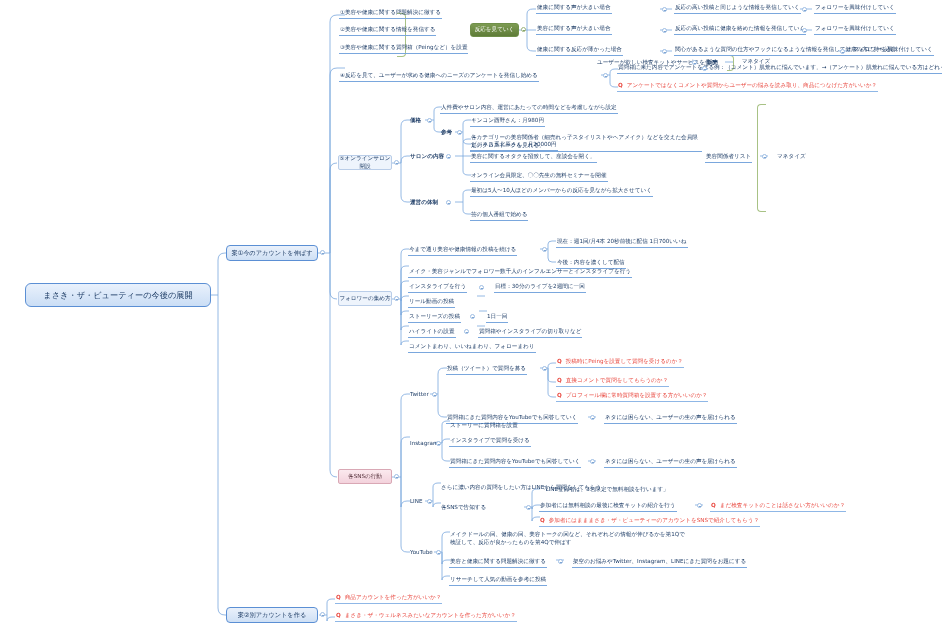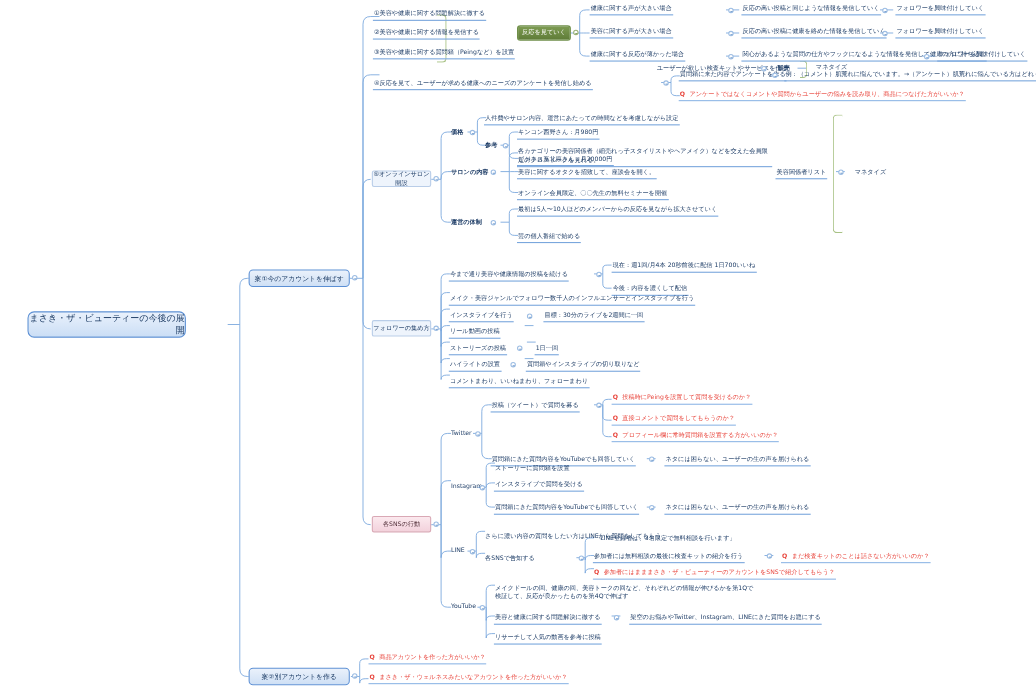--- a/index.html
+++ b/index.html
@@ -171,21 +171,21 @@
       <path d="M319,615 L327,615"></path>
       <path d="M327,615 L327,603 Q327,599 332,599 L335,599"></path>
       <path d="M327,615 L327,621 Q327,617 332,617 L335,617"></path>
     </g>
   </svg>
 
   <div class="brk" style="left:397px;top:13px;width:8px;height:42px;"></div>
   <div class="brk l" style="left:757px;top:104px;width:8px;height:106px;border:1.4px solid #a8c285;border-right:none;"></div>
   <div class="brk" style="left:727px;top:55px;width:6px;height:14px;"></div>
 
-  <div class="box root" style="left:25px;top:283px;width:144px;height:24px;text-align:right;">
+  <div class="box root" style="left:25px;top:283px;width:186px;height:24px;text-align:right;">
     <span>まさき・ザ・ビューティーの今後の展開</span>
   </div>
 
   <div class="box idea" style="left:226px;top:245px;width:92px;height:16px;">
     <span>案①今のアカウントを伸ばす</span>
   </div>
   <div class="tg" style="left:320px;top:250px;">
       <i></i>
     </div>
 

